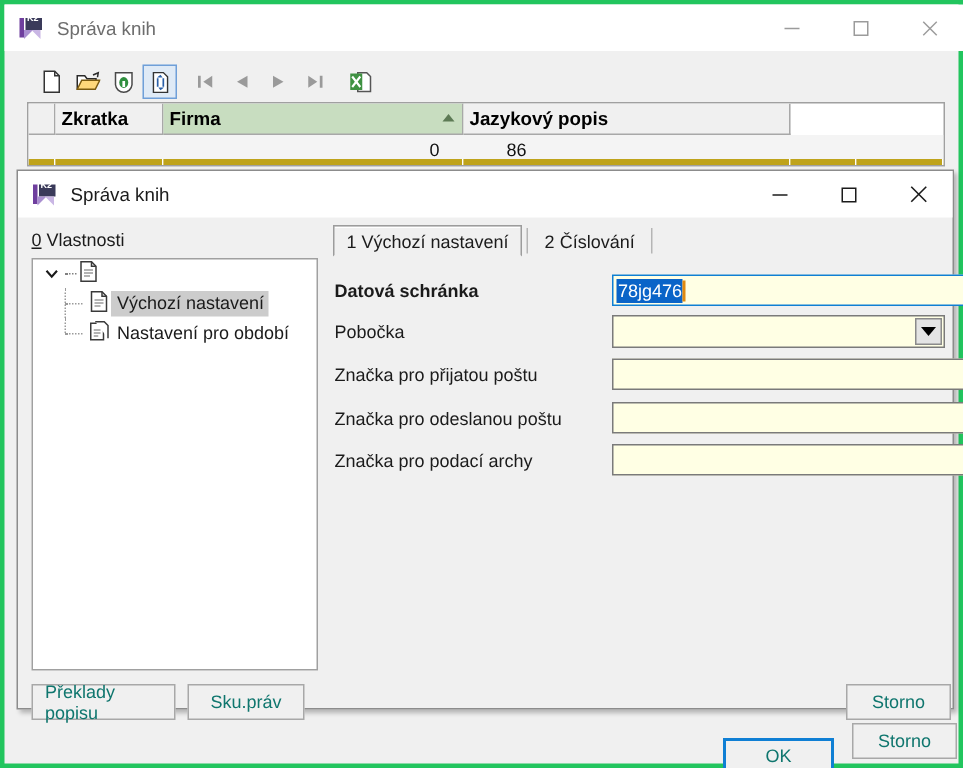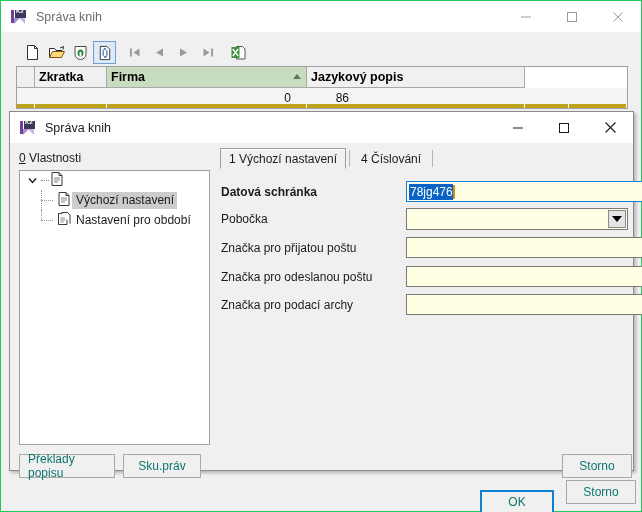--- a/index.html
+++ b/index.html
@@ -10,21 +10,21 @@
     background: #ffffff;
     font-family: "Liberation Sans", sans-serif;
   }
 
   
   #outer-window {
     position: absolute;
     left: 0; top: 0;
     width: 642px; height: 512px;
     background: #f0f0f0;
-    border: 1px solid #22c55e;
+    border: 3px solid #22c55e;
   }
 
   #outer-titlebar {
     position: absolute;
     left: 0; top: 0;
     width: 640px; height: 31px;
     background: #ffffff;
     display: flex;
     align-items: center;
   }
@@ -591,21 +591,21 @@
     </div>
 
     <div id="dlg-left-buttons">
       <div class="btn" id="btn-preklady">Překlady popisu</div>
       <div class="btn" id="btn-skuprav">Sku.práv</div>
     </div>
 
     <div id="tabstrip">
       <div class="tab active">1 Výchozí nastavení</div>
       <div class="tab-sep"></div>
-      <div class="tab">4 Číslování</div>
+      <div class="tab">2 Číslování</div>
       <div class="tab-sep"></div>
     </div>
 
     <div class="form-label bold" style="top:73px;">Datová schránka</div>
     <div class="field focused" style="top:69px;">
       <span class="sel-text">78jg476</span>
       <span class="caret"></span>
     </div>
 
     <div class="form-label" style="top:100px;">Pobočka</div>

